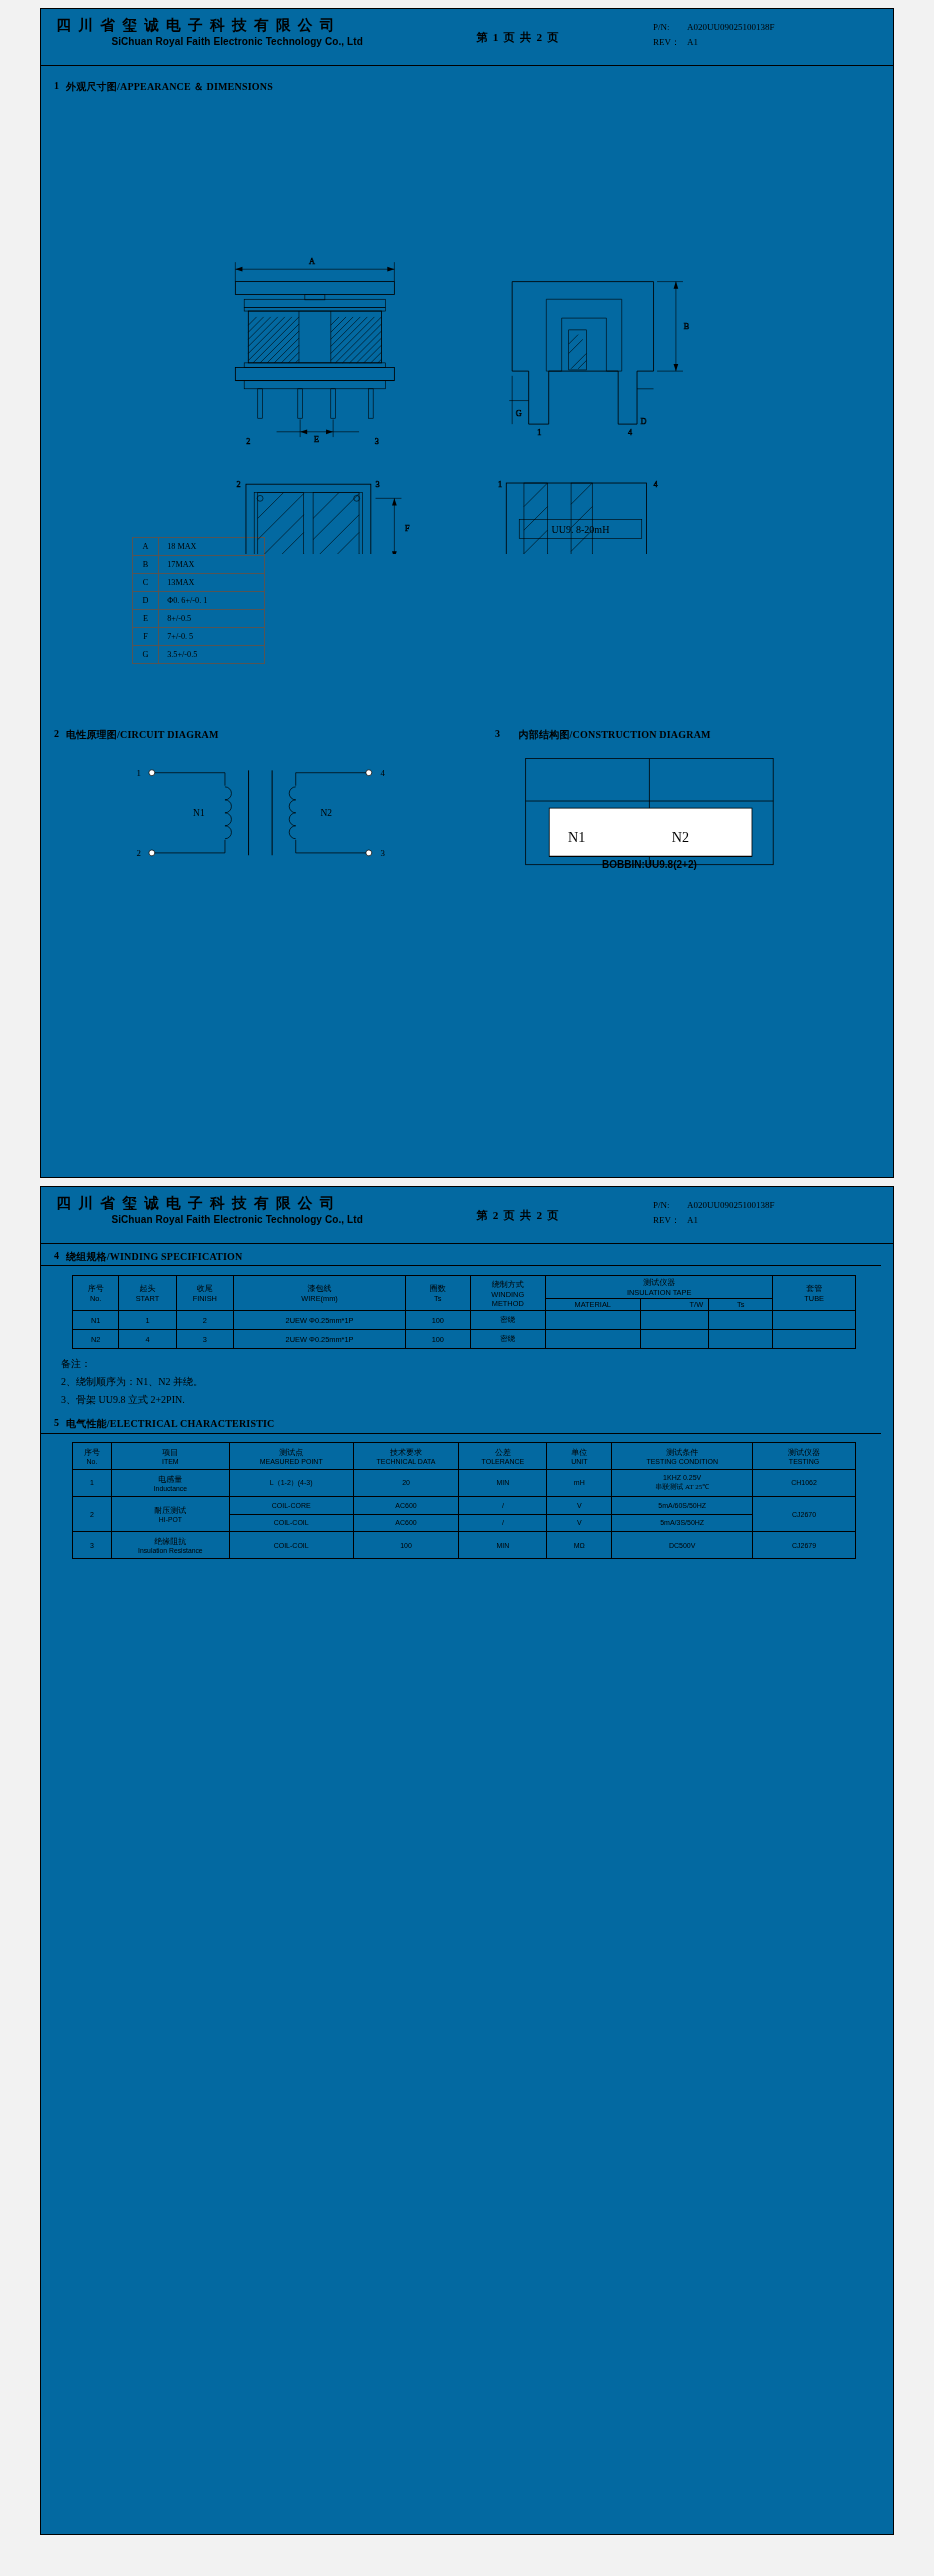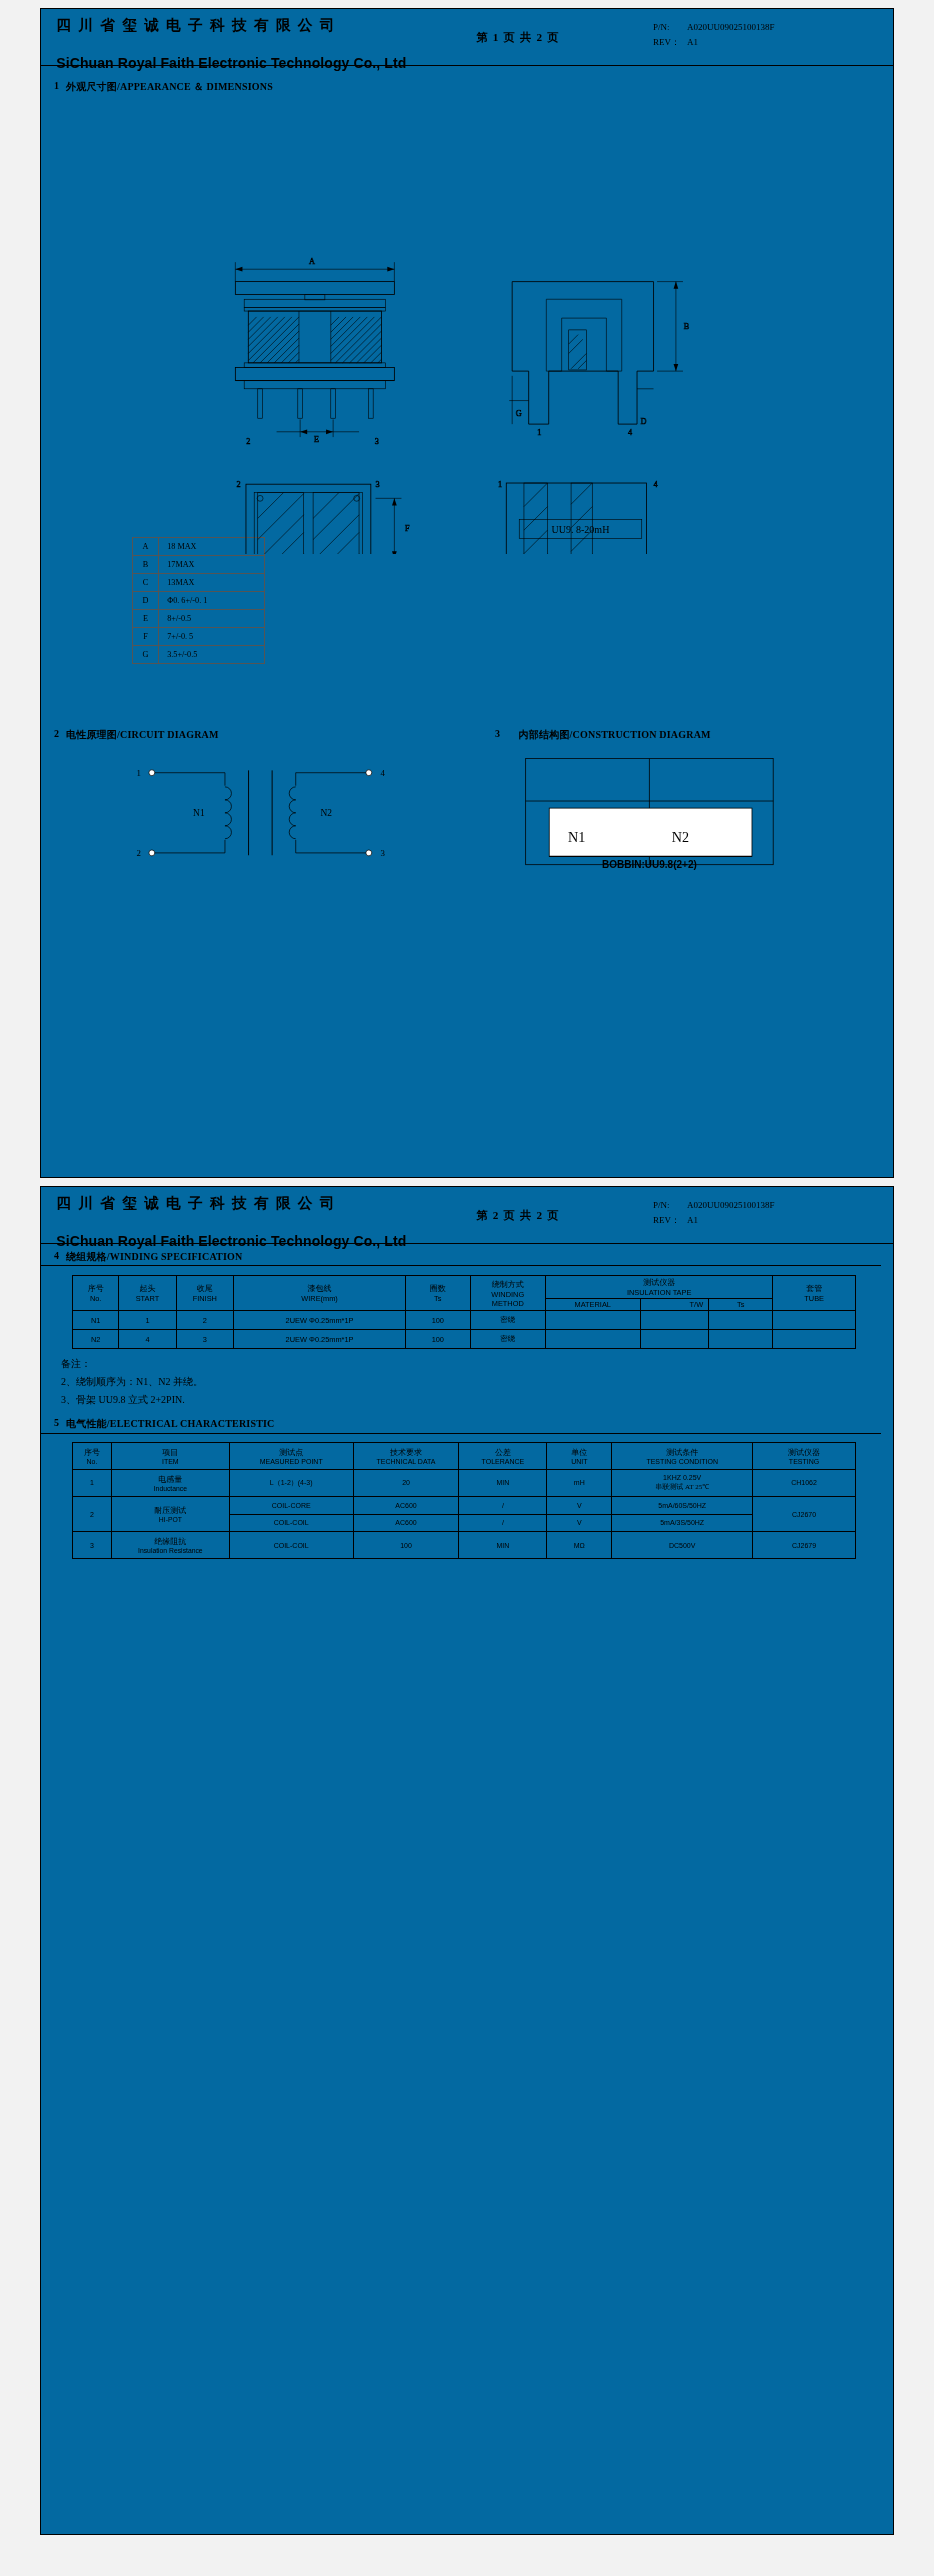--- a/index.html
+++ b/index.html
@@ -27,22 +27,22 @@
   .hdr-left {
     width:377px; padding-left:15.3px; padding-top:7px;
   }
   .cn-title {
     font-family:"Liberation Serif", serif;
     font-weight:bold; font-size:14.7px; letter-spacing:1.8px; color:#000;
     white-space:nowrap;
   }
   .en-title {
     font-family:"Liberation Sans", sans-serif;
-    font-weight:bold; font-size:14px; color:#000; margin-top:20px;
-    letter-spacing:0.1px; white-space:nowrap;
+    font-weight:bold; font-size:10px; color:#000; margin-top:1px;
+    letter-spacing:0.1px; white-space:nowrap;text-align:center;
   }
   .hdr-mid {
     width:200px; display:flex; align-items:center; justify-content:center;
     font-size:11.2px; letter-spacing:1.2px; font-weight:bold;
   }
   .hdr-right {
     flex:1; padding-top:10.6px; padding-left:35px;
     font-family:"Liberation Serif", serif; font-size:9px; line-height:15.3px;
   }
   .hdr-right .lbl { display:inline-block; width:34px; }

